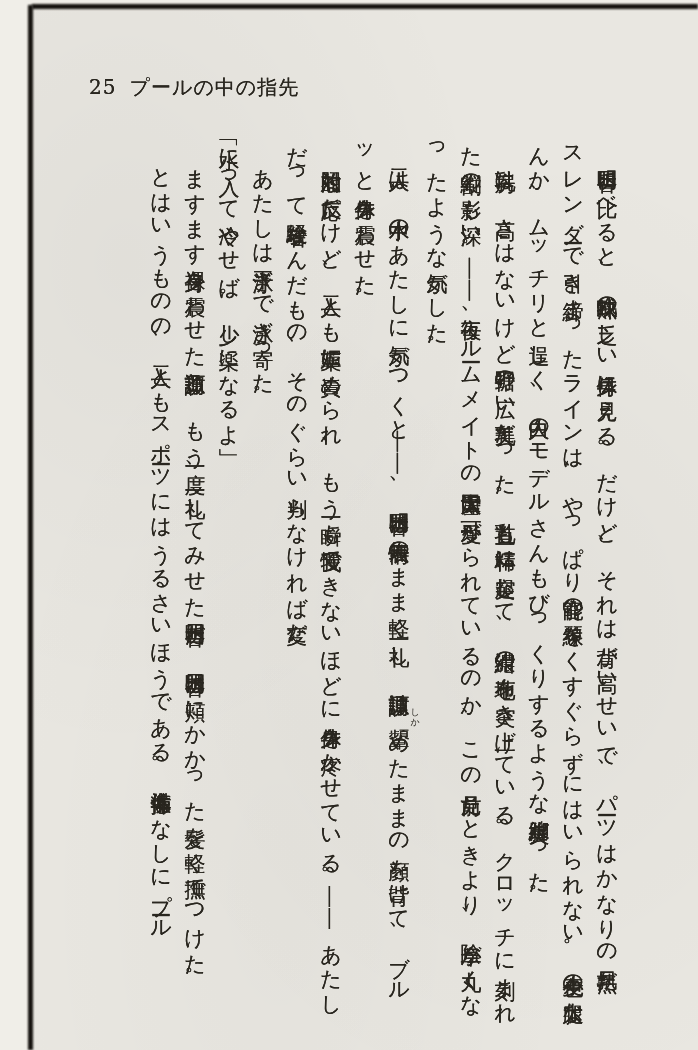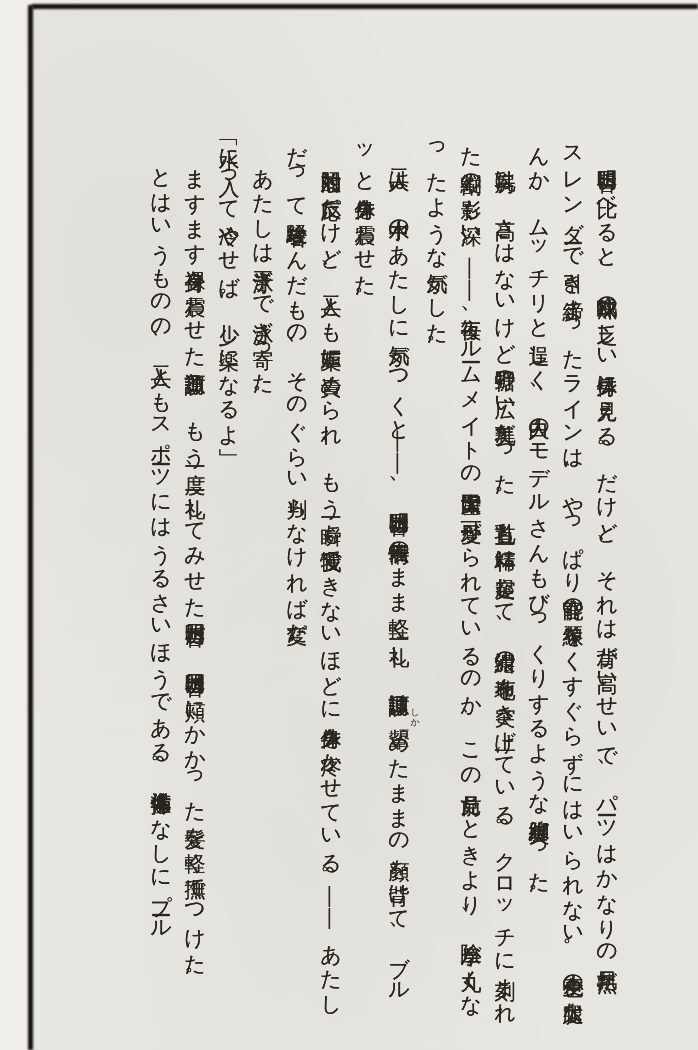--- a/index.html
+++ b/index.html
@@ -58,20 +58,23 @@
 </style>
 </head>
 <body>
 
 <div class="page">
   <div class="margin-left-strip"></div>
   <div class="margin-top-strip"></div>
   <div class="edge-top"></div>
   <div class="edge-left"></div>
 
+  <div class="header">
+    <span class="pageno">25</span><span class="chapter">プールの中の指先</span>
+  </div>
 
   <div class="body-text" id="body-text">
       <p class="para indent">明日香に比べると、成熟味の乏しい身体に見える。だけど、それは背が高いせいで、パーツはかなりの早熟だ。スレンダーで引き締まったラインは、やっぱり官能の琴線をくすぐらずにはいられない。小麦色の太腿なんか、ムッチリと逞しく、白人のモデルさんもびっくりするような脚線美だった。</p>
       <p class="para indent">乳房は、高さはないけど裾野の広い美乳だった。乳首も精一杯に突起して、濃紺の布地を突き上げている。クロッチに刻まれた縦割の影も深い。――夜毎、ルームメイトの太田深雪に可愛がられているのか、この前見たときより、陰阜が丸くなったような気がした。</p>
       <p class="para indent">二人は、水中のあたしに気がつくと――、明日香は無表情のまま軽く一礼し、諏訪原は<ruby>顰<rt>しか</rt></ruby>めたままの顔を背けて、ブルッと身体を震わせた。</p>
       <p class="para indent">対照的な反応だけど、二人とも媚薬に責められ、もう一瞬も我慢できないほどに身体を疼かせている。――あたしだって経験者なんだもの、そのぐらい判らなければ変だ。</p>
       <p class="para indent">あたしは平泳ぎで泳ぎ寄った。</p>
       <p class="para">「水に入って冷やせば。少し楽になるよ」</p>
       <p class="para indent">ますます裸身を震わせた諏訪原と、もう一度、一礼してみせた明日香だ。明日香は頬にかかった髪を軽く撫でつけた。</p>
       <p class="para indent">とはいうものの、二人ともスポーツにはうるさいほうである。準備体操もなしにプール</p>

